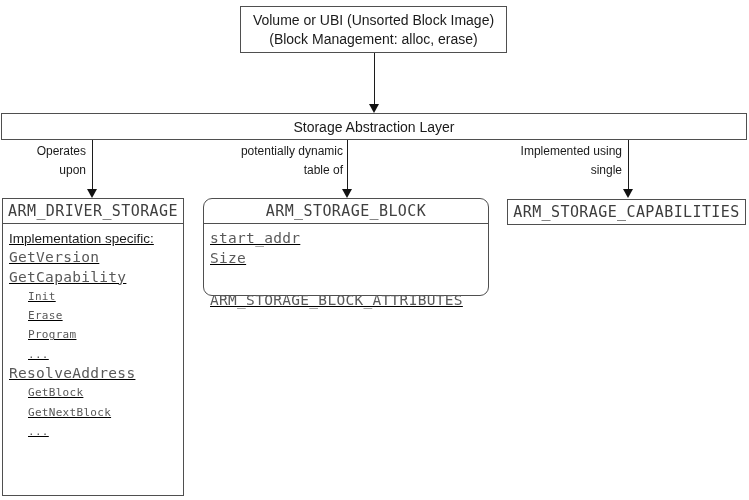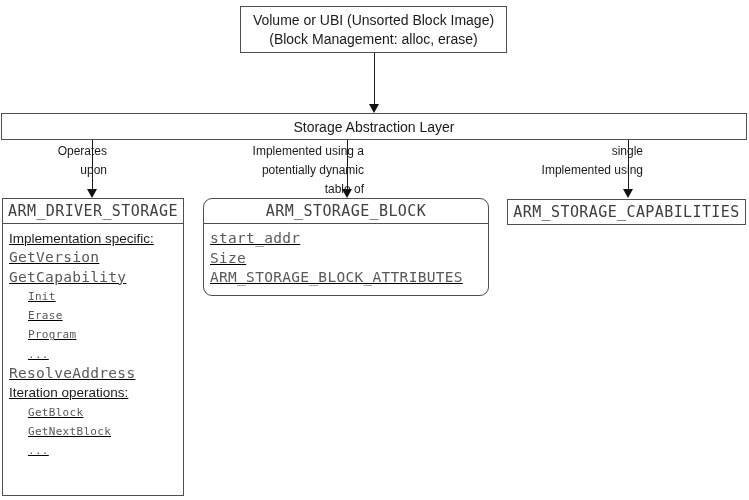--- a/index.html
+++ b/index.html
@@ -28,21 +28,21 @@
   }
   .vline{position:absolute;width:1px;background:#1c1c1c;}
   .arrowhead{
     position:absolute;width:0;height:0;
     border-left:5px solid transparent;
     border-right:5px solid transparent;
     border-top:9px solid #111;
   }
   .edge-label{
     position:absolute;text-align:right;
-    font-size:12px;color:#1a1a1a;line-height:19px;margin-left:21px;
+    font-size:12px;color:#1a1a1a;line-height:19px;
   }
   .struct-box{position:absolute;background:#fff;border:1.5px solid #4f4f4f;box-sizing:border-box;}
   .struct-header{
     height:24px;border-bottom:1.4px solid #4f4f4f;
     display:flex;align-items:center;justify-content:center;
     font-family:"DejaVu Sans Mono",monospace;
     font-size:15px;letter-spacing:0.4px;color:#404040;white-space:nowrap;
   }
   .struct-body{padding:5px 0 0 6px;text-decoration:underline;}
   .line{height:19.3px;line-height:19.3px;white-space:nowrap;}
@@ -78,56 +78,54 @@
   <div class="vline" style="left:92px;top:140px;height:49px;"></div>
   <div class="arrowhead" style="left:87px;top:189px;"></div>
   <div class="edge-label" style="left:0px;top:142px;width:86px;">
       <div>Operates</div>
       <div>upon</div>
     </div>
 
   <div class="vline" style="left:347px;top:140px;height:49px;"></div>
   <div class="arrowhead" style="left:342px;top:189px;"></div>
   <div class="edge-label" style="left:200px;top:142px;width:143px;">
-      <div>Implemented using a</div>
       <div>potentially dynamic</div>
       <div>table of</div>
     </div>
 
   <div class="vline" style="left:628px;top:140px;height:49px;"></div>
   <div class="arrowhead" style="left:623px;top:189px;"></div>
   <div class="edge-label" style="left:500px;top:142px;width:122px;">
+      <div>Implemented using</div>
       <div>single</div>
-      <div>Implemented using</div>
     </div>
 
   <div class="struct-box driver-box">
     <div class="struct-header">ARM_DRIVER_STORAGE</div>
     <div class="struct-body">
         <div class="line label">Implementation specific:</div>
         <div class="line code">GetVersion</div>
         <div class="line code">GetCapability</div>
         <div class="line code-indent">Init</div>
         <div class="line code-indent">Erase</div>
         <div class="line code-indent">Program</div>
         <div class="line code-indent">...</div>
         <div class="line code">ResolveAddress</div>
-        <div class="line label">Iteration operations:</div>
         <div class="line code-indent">GetBlock</div>
         <div class="line code-indent">GetNextBlock</div>
         <div class="line code-indent">...</div>
       </div>
   </div>
 
   <div class="struct-box block-box">
     <div class="struct-header">ARM_STORAGE_BLOCK</div>
     <div class="struct-body">
         <div class="line code" style="height: 19.5px; line-height: 19.5px;">start_addr</div>
         <div class="line code" style="height: 19.5px; line-height: 19.5px;">Size</div>
-        <div class="line code" style="height: 19.5px; line-height: 19.5px;">ARM_STORAGE_BLOCK_ATTRIBUTES</div>
+        <div class="line code" style="height: 19.5px; line-height: 19.5px; margin-top: 23px;">ARM_STORAGE_BLOCK_ATTRIBUTES</div>
       </div>
   </div>
 
   <div class="struct-box caps-box">
     <span>ARM_STORAGE_CAPABILITIES</span>
   </div>
 
 </div>
 
 </body></html>

